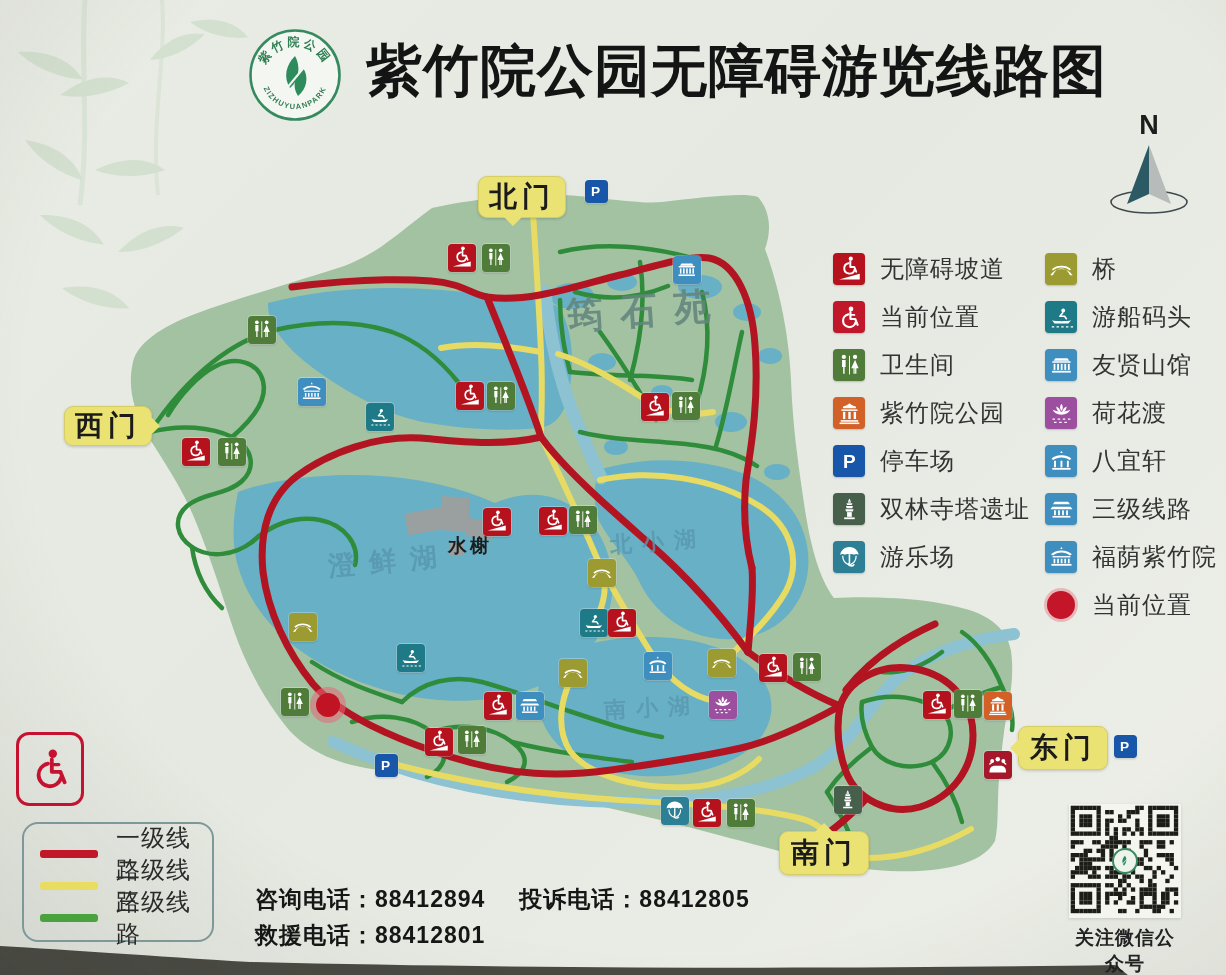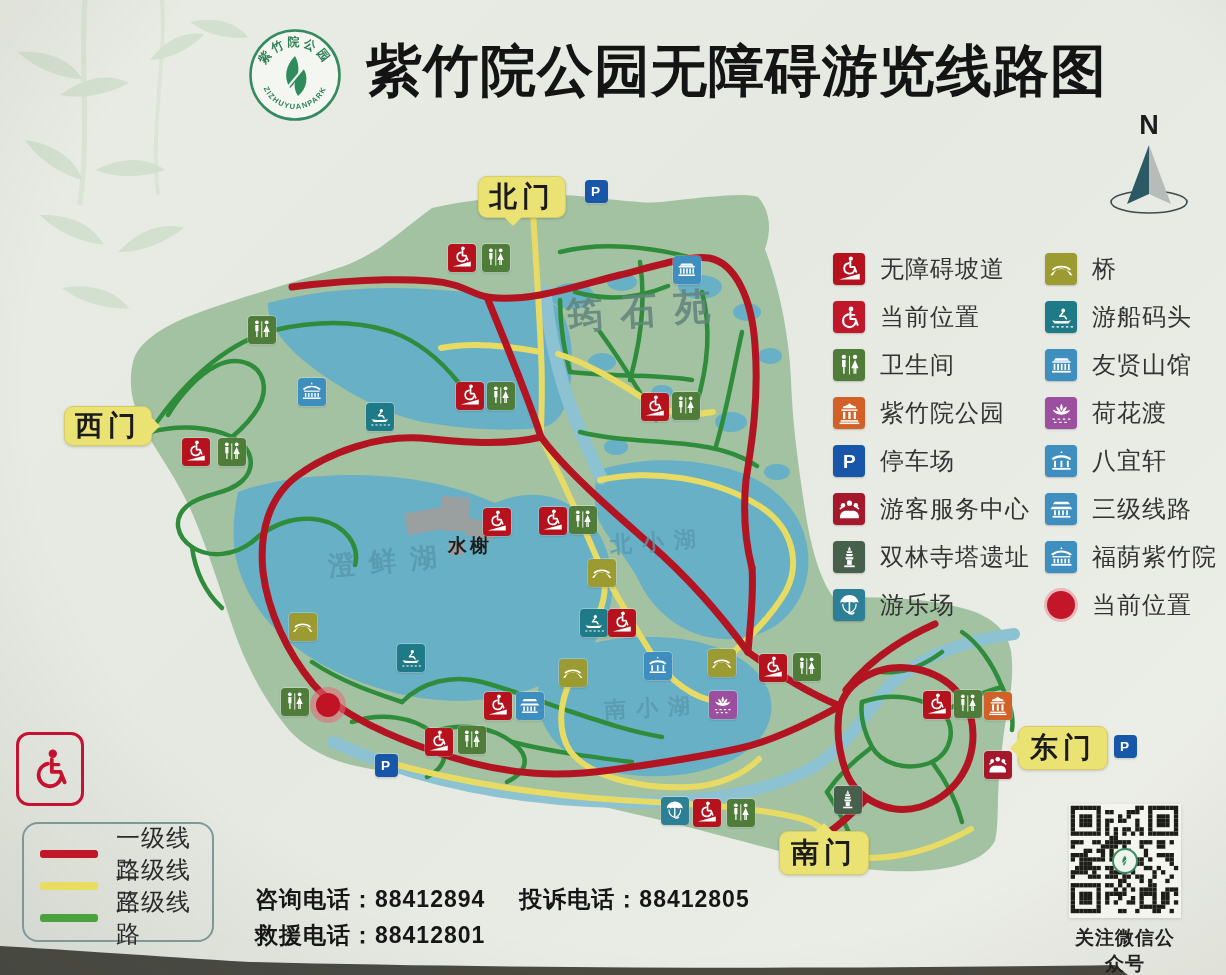--- a/index.html
+++ b/index.html
@@ -657,28 +657,20 @@
         </span>
         <span class="lg-lb">紫竹院公园</span>
       </div>
       <div class="lg-row">
         <span class="lg-ic" style="background: rgb(23, 86, 168);">
           <svg viewBox="0 0 24 24">
             <use href="#ic-parking"></use>
           </svg>
         </span>
         <span class="lg-lb">停车场</span>
-      </div>
-      <div class="lg-row">
-        <span class="lg-ic" style="background: rgb(165, 24, 43);">
-          <svg viewBox="0 0 24 24">
-            <use href="#ic-service"></use>
-          </svg>
-        </span>
-        <span class="lg-lb">游客服务中心</span>
       </div>
       <div class="lg-row">
         <span class="lg-ic" style="background: rgb(70, 96, 76);">
           <svg viewBox="0 0 24 24">
             <use href="#ic-pagoda"></use>
           </svg>
         </span>
         <span class="lg-lb">双林寺塔遗址</span>
       </div>
       <div class="lg-row">

